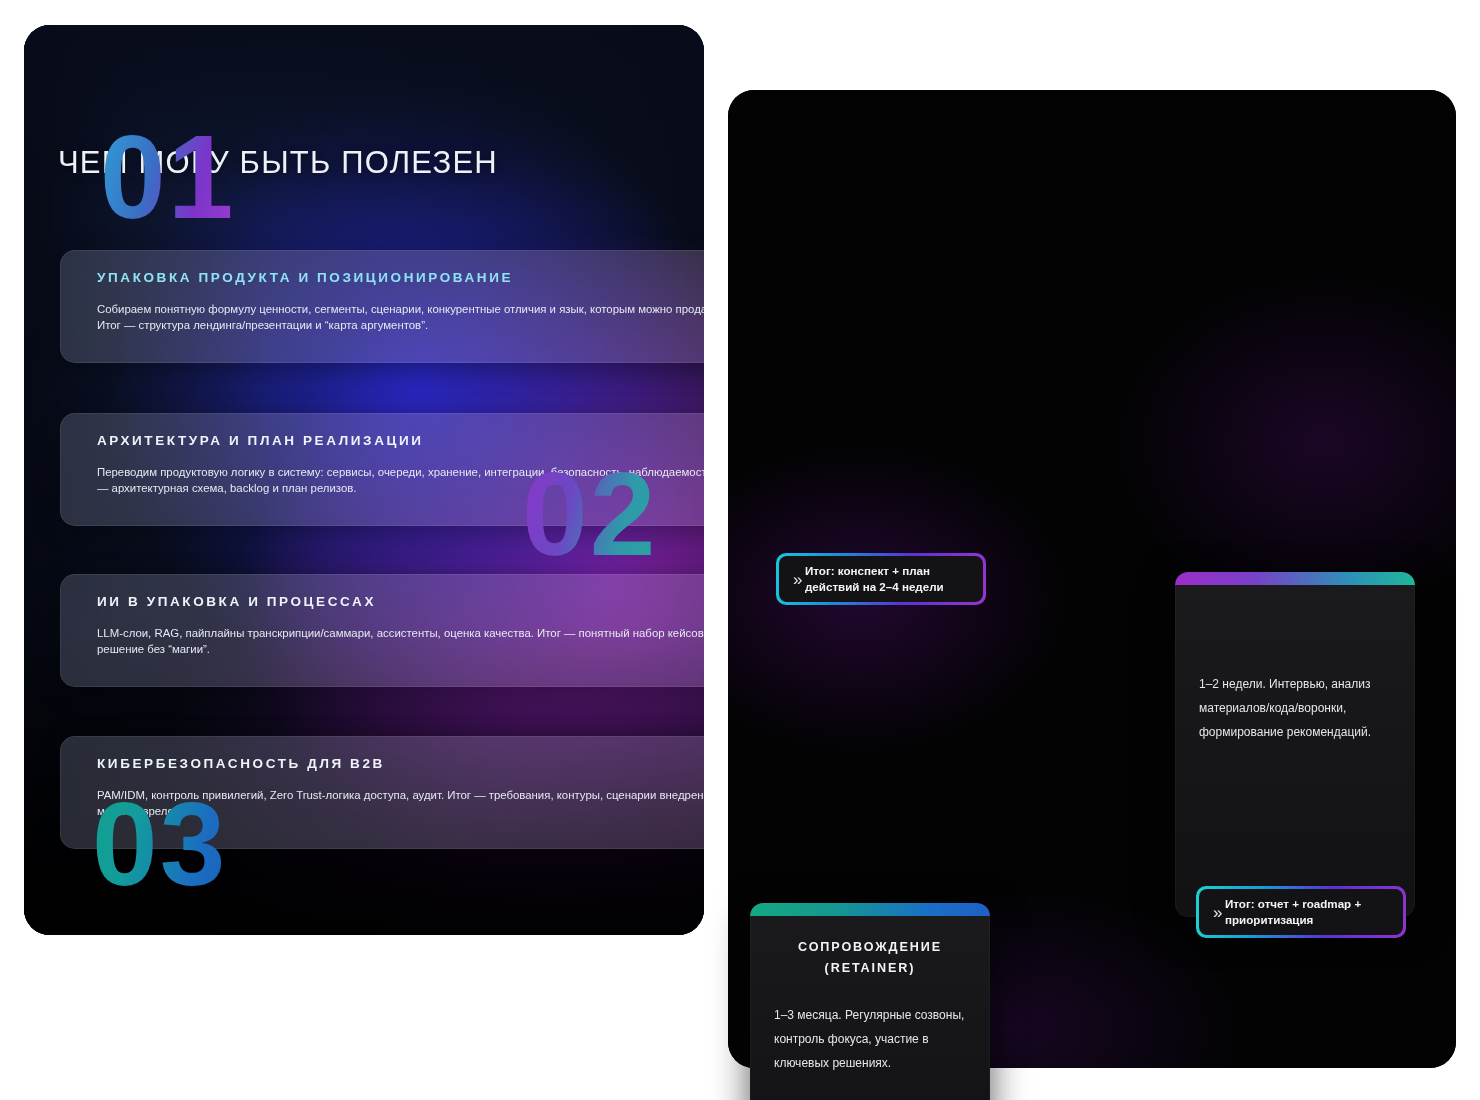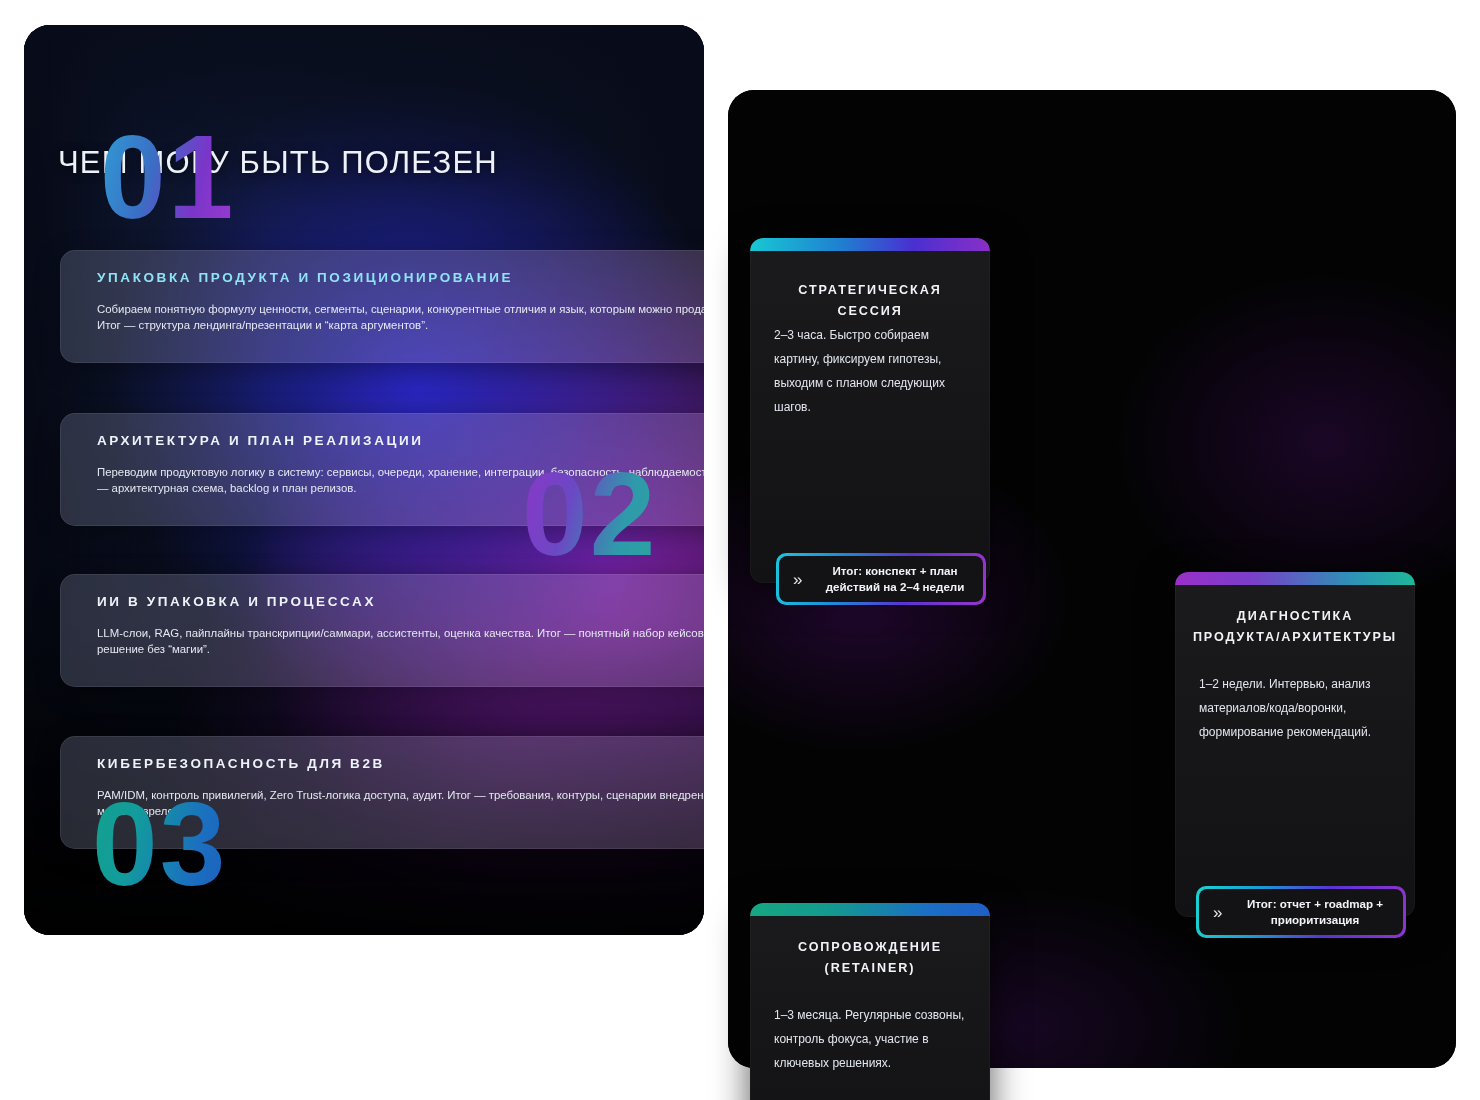--- a/index.html
+++ b/index.html
@@ -165,22 +165,22 @@
     background:#131315;
     display:flex; align-items:center;
     position:relative;
   }
   .rb-chev {
     position:absolute; left:14px; top:50%;
     transform:translateY(-50%);
     font-size:17px; color:#e8eaf0; line-height:1;
   }
   .rb-text {
-    width:100%; text-align:center;
-    padding-left:36px; padding-right:8px;
+    width:100%; text-align:left;
+    padding-left:26px; padding-right:8px;
     font-size:11.6px; font-weight:bold; line-height:16px;
     color:#f2f4f9;
   }
 </style>
 </head>
 <body>
 
 <div class="stage">
 
   <div class="left-panel">
@@ -221,29 +221,23 @@
 
   <div class="right-panel">
     <div class="rp-bg"></div>
     <div class="rp-content"></div>
   </div>
 
   <div class="big-num num-01">01</div>
   <div class="big-num num-02">02</div>
   <div class="big-num num-03">03</div>
 
-  <div class="step-card card-1">
-    <div class="cap cap-1"></div>
-    <div class="sc-h">СТРАТЕГИЧЕСКАЯ СЕССИЯ</div>
-    <div class="sc-p">2–3 часа. Быстро собираем картину, фиксируем гипотезы, выходим с планом следующих шагов.</div>
-  </div>
 
   <div class="step-card card-2 two-line">
     <div class="cap cap-2"></div>
-    <div class="sc-h">ДИАГНОСТИКА ПРОДУКТА/АРХИТЕКТУРЫ</div>
     <div class="sc-p">1–2 недели. Интервью, анализ материалов/кода/воронки, формирование рекомендаций.</div>
   </div>
 
   <div class="step-card card-3 two-line">
     <div class="cap cap-3"></div>
     <div class="sc-h">
       <span>СОПРОВОЖДЕНИЕ</span><br>
       <span>(RETAINER)</span>
     </div>
     <div class="sc-p">1–3 месяца. Регулярные созвоны, контроль фокуса, участие в ключевых решениях.</div>

